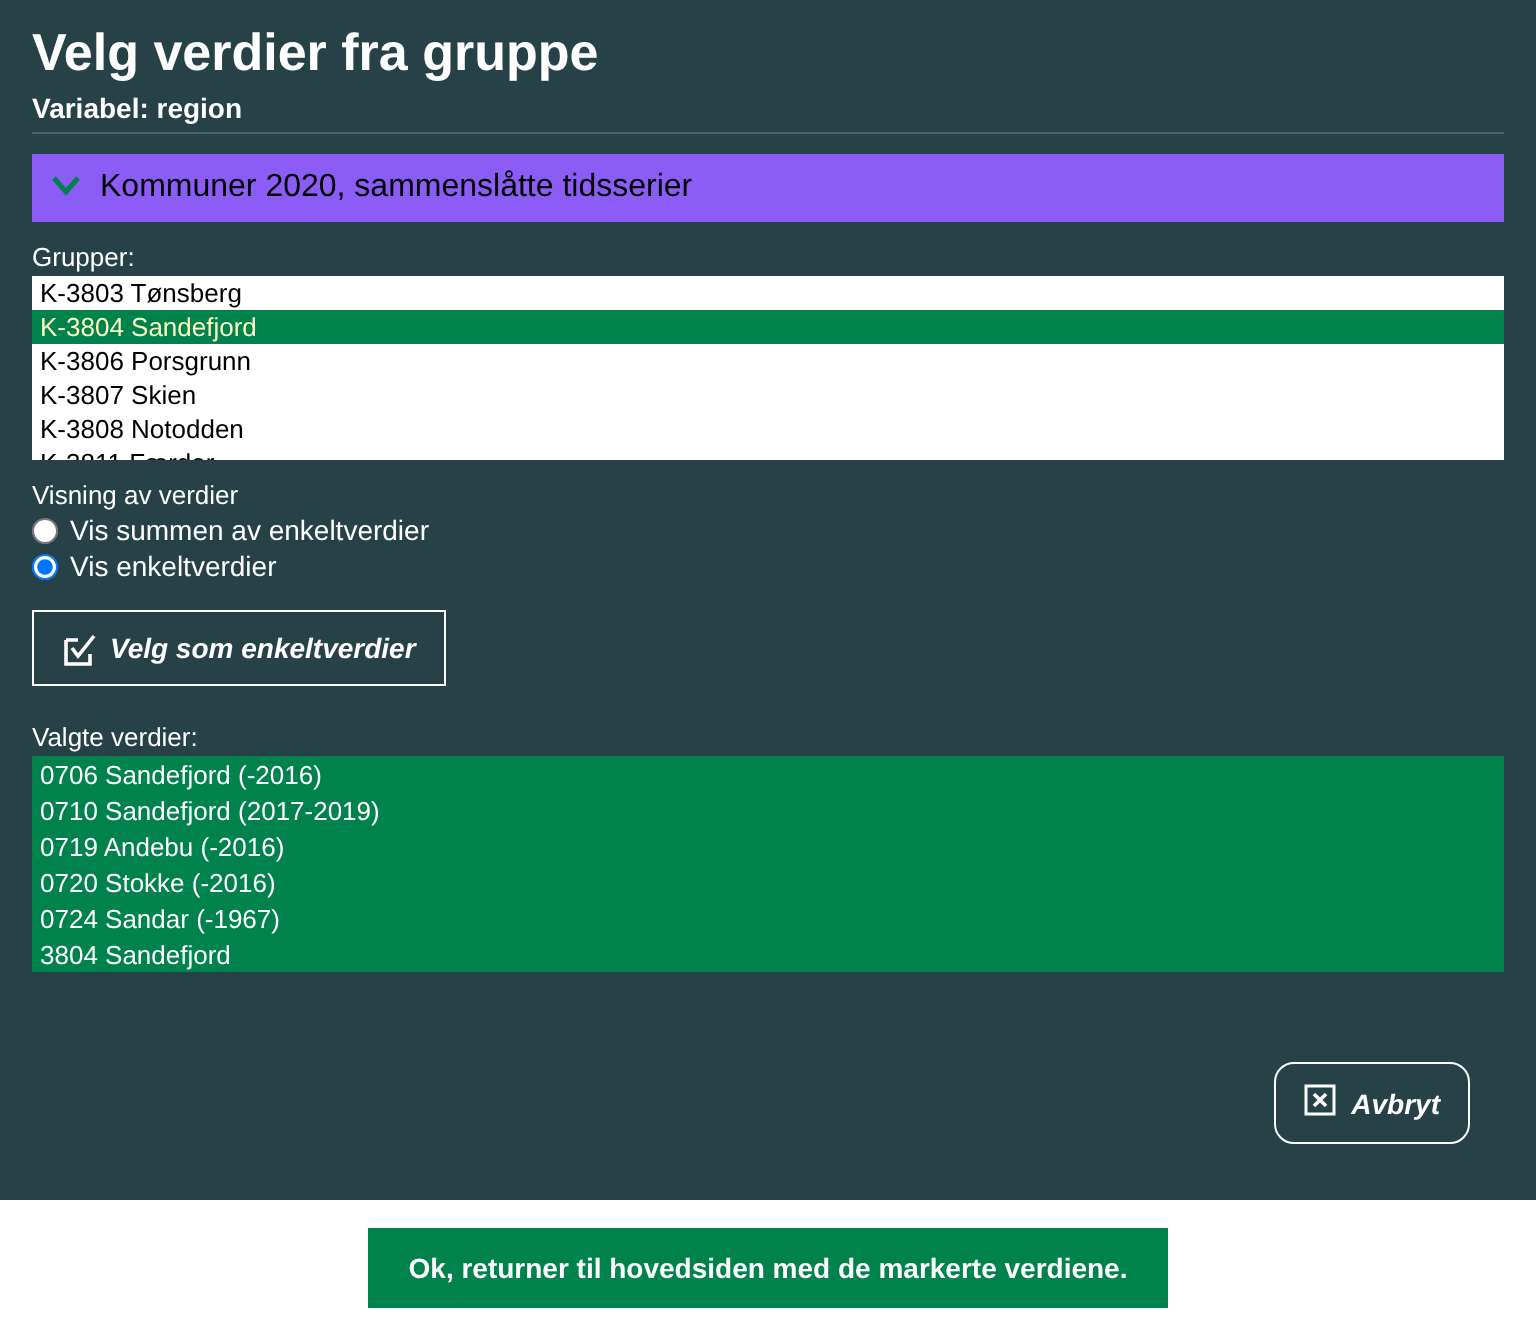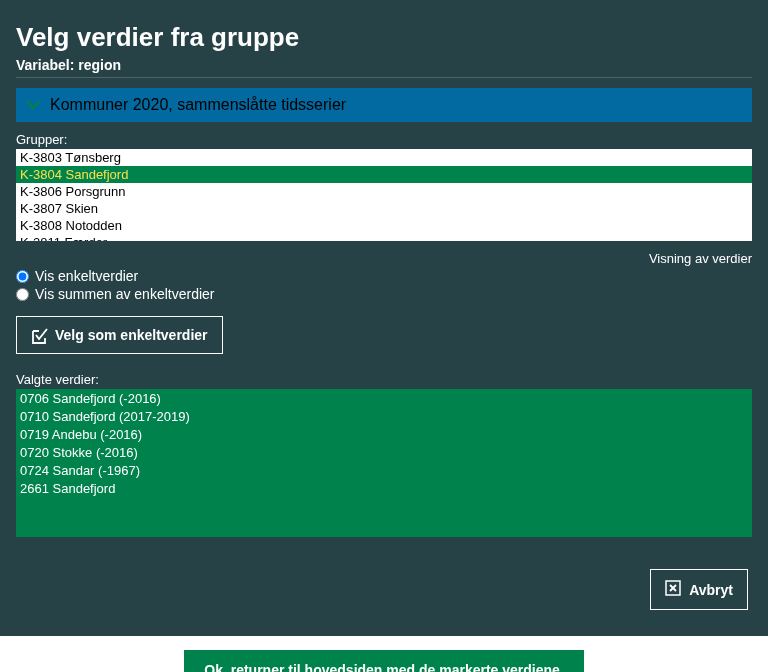--- a/index.html
+++ b/index.html
@@ -5,38 +5,38 @@
     * { box-sizing: border-box; margin: 0; padding: 0; }
     body {
       font-family: Arial, Helvetica, sans-serif;
       background: #ffffff;
       width: 768px;
       height: 672px;
       overflow: hidden;
     }
     .panel {
       background: #274247;
-      padding: 22px 16px;
+      padding: 11px 16px;
       color: #ffffff;
       width: 768px;
     }
     .title {
       font-size: 26px;
       font-weight: bold;
       margin-bottom: 4px;
     }
     .subtitle {
       font-size: 14px;
       font-weight: bold;
       border-bottom: 1px solid #4c6367;
       padding-bottom: 4px;
       margin-bottom: 10px;
     }
     .expander {
-      background: #0369a1;
+      background: #8b5cf6;
       color: #000000;
       padding: 8px 10px;
       display: flex;
       align-items: center;
       gap: 10px;
       cursor: pointer;
       margin-bottom: 10px;
     }
     .chevron-down {
       color: #00824d;
@@ -57,21 +57,21 @@
       font-size: 13px;
     }
     .listbox .item {
       padding: 0px 4px;
       line-height: 17px;
       cursor: pointer;
       white-space: nowrap;
     }
     .listbox .item.selected {
       background: #00824d;
-      color: #fde047;
+      color: #fef9c3;
     }
     .listbox .item.cut {
       overflow: hidden;
       height: 11px;
     }
     .radio-row {
       display: flex;
       align-items: center;
       gap: 6px;
       font-size: 14px;
@@ -84,30 +84,31 @@
       color: #ffffff;
       padding: 10px 14px;
       font-size: 14px;
       font-weight: bold;
       display: inline-flex;
       align-items: center;
       gap: 8px;
       cursor: pointer;
       margin-top: 14px;
       margin-bottom: 12px;
+      font-style: italic;
     }
     .checkmark-box {
       display: inline-block;
       width: 16px; height: 16px;
       position: relative;
     }
     .valgbox {
       background: #ffffff;
       border: none;
-      height: 148px;
+      height: 108px;
       overflow-y: scroll;
       font-size: 13px;
     }
     .valgbox-inner {
       background: #00824d;
       color: #ffffff;
       padding: 1px 4px 80px 4px;
       line-height: 18px;
     }
     .footer-row {
@@ -150,53 +151,53 @@
   <div class="listbox" id="grupper-list">
       <div class="item">K-3803 Tønsberg</div>
       <div class="item selected">K-3804 Sandefjord</div>
       <div class="item">K-3806 Porsgrunn</div>
       <div class="item">K-3807 Skien</div>
       <div class="item">K-3808 Notodden</div>
       <div class="item">K-3811 Færder</div>
       <div class="item cut">K-3812 Siljan</div>
     </div>
 
-  <div class="label-small" style="margin-top:10px;text-align:right;">Visning av verdier</div>
+  <div class="label-small" style="margin-top:10px;">Visning av verdier</div>
+  <label class="radio-row">
+    <input type="radio" name="visning" style="">
+    <span>Vis summen av enkeltverdier</span>
+  </label>
   <label class="radio-row">
     <input type="radio" name="visning" checked="" style="">
     <span>Vis enkeltverdier</span>
-  </label>
-  <label class="radio-row">
-    <input type="radio" name="visning" style="">
-    <span>Vis summen av enkeltverdier</span>
   </label>
 
   <button class="btn-outline">
     <span class="checkmark-box">
       <svg width="18" height="18" viewBox="0 0 18 18">
           <path d="M2 4 L2 16 L14 16 L14 11 M2 4 L8 4 M5 8 L8 12 L16 2" stroke="#ffffff" stroke-width="1.8" fill="none"></path>
         </svg>
     </span>
     <span>Velg som enkeltverdier</span>
   </button>
 
   <div class="label-small">Valgte verdier:</div>
   <div class="valgbox">
     <div class="valgbox-inner" id="valgte-list">
         <div>0706 Sandefjord (-2016)</div>
         <div>0710 Sandefjord (2017-2019)</div>
         <div>0719 Andebu (-2016)</div>
         <div>0720 Stokke (-2016)</div>
         <div>0724 Sandar (-1967)</div>
-        <div>2661 Sandefjord</div>
+        <div>3804 Sandefjord</div>
       </div>
   </div>
 
   <div class="footer-row">
-    <button class="btn-outline" style="margin:4px;">
+    <button class="btn-outline" style="margin:17px;border-radius:10px;">
       <span>
         <svg width="16" height="16" viewBox="0 0 16 16">
             <rect x="1" y="1" width="14" height="14" stroke="#ffffff" stroke-width="1.5" fill="none"></rect>
             <path d="M5 5 L11 11 M11 5 L5 11" stroke="#ffffff" stroke-width="1.8"></path>
           </svg>
       </span>
       <span>Avbryt</span>
     </button>
   </div>
 </div>

